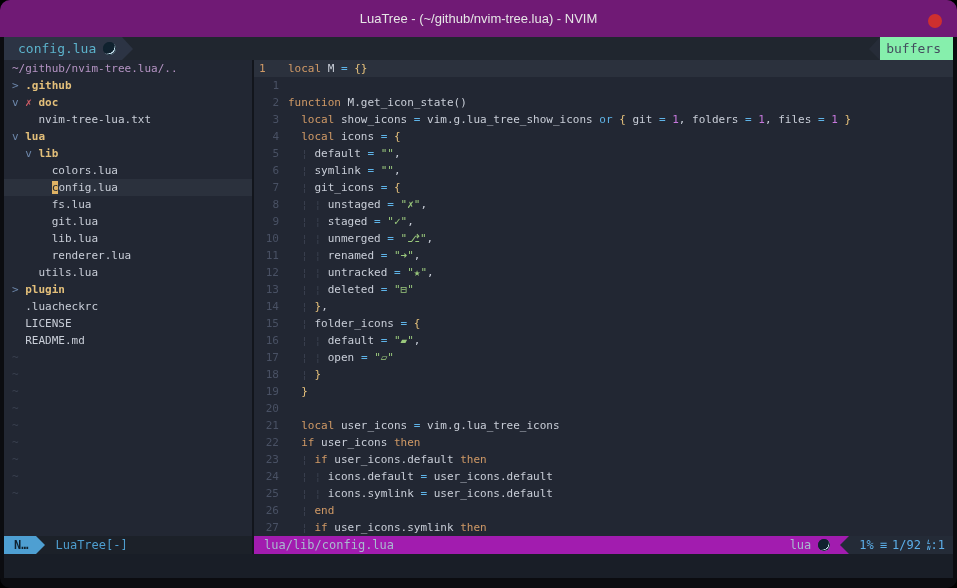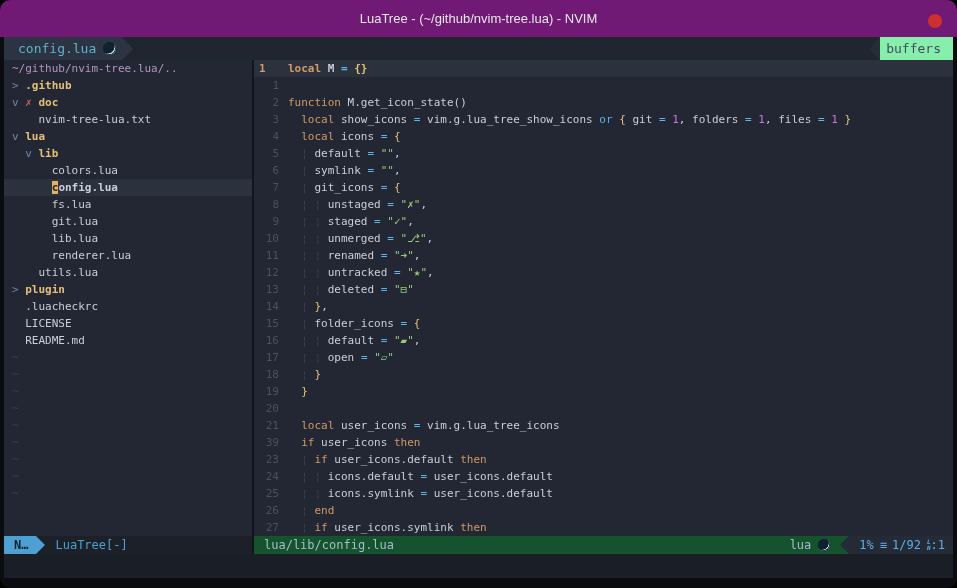--- a/index.html
+++ b/index.html
@@ -47,21 +47,21 @@
   .row { height:17px; line-height:17px; white-space:pre; font-size:11px; }
 
   
   .t-root   { color:#b594c4; }
   .t-folder { color:#e3bf7a;font-weight:bold; }
   .t-file   { color:#c9ced8; }
   .t-arrow  { color:#6d87ab; }
   .t-gitx   { color:#d05c65; }
   .t-tilde  { color:#39404f; }
   .tree-pane .row { padding-left:8px; }
-  .cursorline { background:#2b313d;font-weight:bold; }
+  .cursorline { background:#2b313d; }
   .block-cursor { background:#e0b364; color:#1e242e; }
 
   
   .gutter { display:inline-block; width:34px; color:#495164; text-align:right;
             padding-right:9px; }
   .gutter.cur { text-align:left; padding-left:5px; color:#d19a66; }
   .tk-kw    { color:#d19a66; }
   .tk-id    { color:#c9ced8; }
   .tk-op    { color:#5fb4e8; }
   .tk-brace { color:#e5c07b; }
@@ -73,21 +73,21 @@
   
   .statusline { height:18px; flex:none; display:flex; font-size:12px;
                 line-height:18px; }
   .st-left { width:248px; flex:none; display:flex; background:#1c2129; }
   .st-mode { background:#4e9fd2; color:#10222f; font-weight:bold;
              padding:0 8px 0 10px; }
   .st-mode-arrow { width:0; height:0; border-top:9px solid transparent;
                    border-bottom:9px solid transparent; border-left:9px solid #4e9fd2; }
   .st-tree-name { color:#4e9ecf; padding-left:10px; }
   .st-sep { width:2px; background:#12151c; flex:none; }
-  .st-file { flex:1; background:#14532d; display:flex; align-items:center; }
+  .st-file { flex:1; background:#a21caf; display:flex; align-items:center; }
   .st-path { color:#a9bacf; padding-left:10px; }
   .st-right { margin-left:auto; display:flex; align-items:center; height:18px; }
   .st-ft { color:#a9bacf; margin-right:7px; }
   .st-right .moon-sm { margin-right:10px; }
   .chev { width:0; height:0; border-top:9px solid transparent;
           border-bottom:9px solid transparent; border-right:9px solid #242b37; }
   .st-stats { background:#242b37; color:#5caee8; display:flex; align-items:center;
               gap:6px; padding:0 8px 0 10px; height:18px; }
   .ln-ico { display:inline-flex; flex-direction:column; align-items:flex-start;
             font-size:6px; line-height:6px; font-weight:bold; }
@@ -165,21 +165,21 @@
           <div class="row "><span class="gutter">12</span><span class="tk-id">  </span><span class="tk-guide">¦</span><span class="tk-id"> </span><span class="tk-guide">¦</span><span class="tk-id"> untracked </span><span class="tk-op">= </span><span class="tk-str">"★"</span><span class="tk-punct">,</span></div>
           <div class="row "><span class="gutter">13</span><span class="tk-id">  </span><span class="tk-guide">¦</span><span class="tk-id"> </span><span class="tk-guide">¦</span><span class="tk-id"> deleted </span><span class="tk-op">= </span><span class="tk-str">"⊟"</span></div>
           <div class="row "><span class="gutter">14</span><span class="tk-id">  </span><span class="tk-guide">¦</span><span class="tk-id"> </span><span class="tk-brace">}</span><span class="tk-punct">,</span></div>
           <div class="row "><span class="gutter">15</span><span class="tk-id">  </span><span class="tk-guide">¦</span><span class="tk-id"> folder_icons </span><span class="tk-op">= </span><span class="tk-brace">{</span></div>
           <div class="row "><span class="gutter">16</span><span class="tk-id">  </span><span class="tk-guide">¦</span><span class="tk-id"> </span><span class="tk-guide">¦</span><span class="tk-id"> default </span><span class="tk-op">= </span><span class="tk-str">"▰"</span><span class="tk-punct">,</span></div>
           <div class="row "><span class="gutter">17</span><span class="tk-id">  </span><span class="tk-guide">¦</span><span class="tk-id"> </span><span class="tk-guide">¦</span><span class="tk-id"> open </span><span class="tk-op">= </span><span class="tk-str">"▱"</span></div>
           <div class="row "><span class="gutter">18</span><span class="tk-id">  </span><span class="tk-guide">¦</span><span class="tk-id"> </span><span class="tk-brace">}</span></div>
           <div class="row "><span class="gutter">19</span><span class="tk-id">  </span><span class="tk-brace">}</span></div>
           <div class="row "><span class="gutter">20</span></div>
           <div class="row "><span class="gutter">21</span><span class="tk-id">  </span><span class="tk-kw">local</span><span class="tk-id"> user_icons </span><span class="tk-op">= </span><span class="tk-id">vim.g.lua_tree_icons</span></div>
-          <div class="row "><span class="gutter">39</span><span class="tk-id">  </span><span class="tk-kw">if</span><span class="tk-id"> user_icons </span><span class="tk-kw">then</span></div>
+          <div class="row "><span class="gutter">22</span><span class="tk-id">  </span><span class="tk-kw">if</span><span class="tk-id"> user_icons </span><span class="tk-kw">then</span></div>
           <div class="row "><span class="gutter">23</span><span class="tk-id">  </span><span class="tk-guide">¦</span><span class="tk-id"> </span><span class="tk-kw">if</span><span class="tk-id"> user_icons.default </span><span class="tk-kw">then</span></div>
           <div class="row "><span class="gutter">24</span><span class="tk-id">  </span><span class="tk-guide">¦</span><span class="tk-id"> </span><span class="tk-guide">¦</span><span class="tk-id"> icons.default </span><span class="tk-op">= </span><span class="tk-id">user_icons.default</span></div>
           <div class="row "><span class="gutter">25</span><span class="tk-id">  </span><span class="tk-guide">¦</span><span class="tk-id"> </span><span class="tk-guide">¦</span><span class="tk-id"> icons.symlink </span><span class="tk-op">= </span><span class="tk-id">user_icons.default</span></div>
           <div class="row "><span class="gutter">26</span><span class="tk-id">  </span><span class="tk-guide">¦</span><span class="tk-id"> </span><span class="tk-kw">end</span></div>
           <div class="row "><span class="gutter">27</span><span class="tk-id">  </span><span class="tk-guide">¦</span><span class="tk-id"> </span><span class="tk-kw">if</span><span class="tk-id"> user_icons.symlink </span><span class="tk-kw">then</span></div>
         </div>
     </div>
 
     <div class="statusline">
       <div class="st-left">

